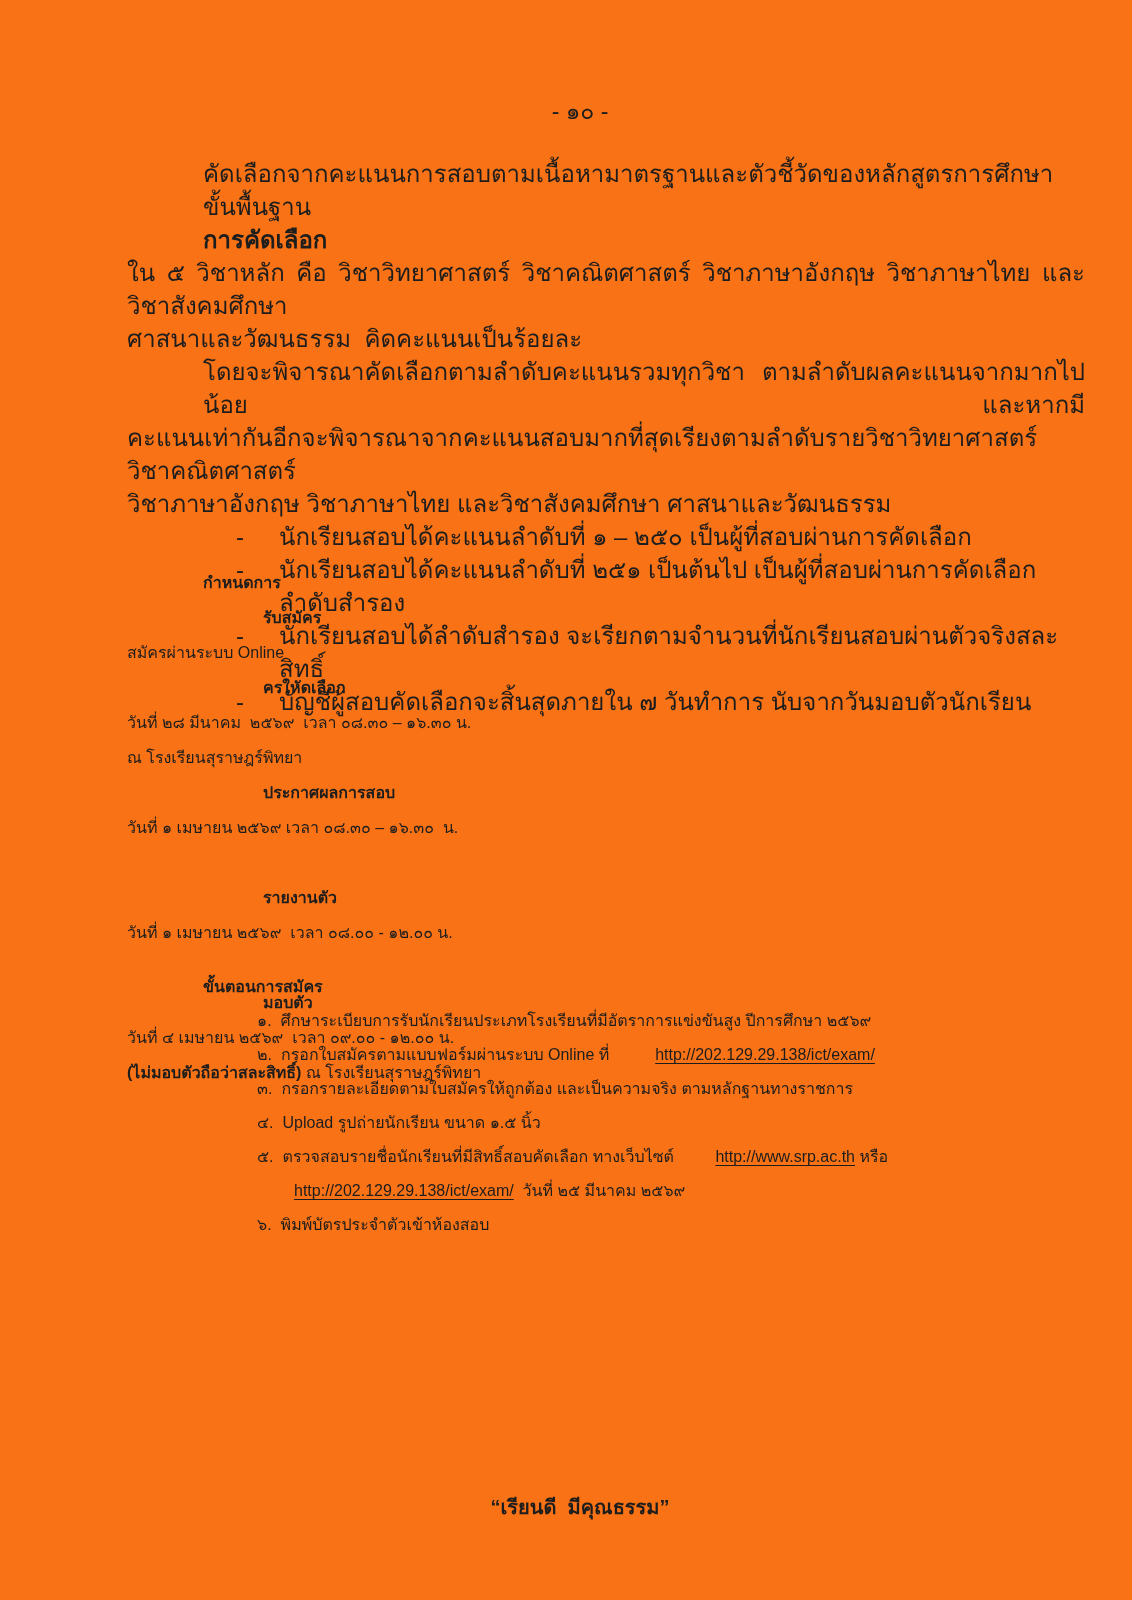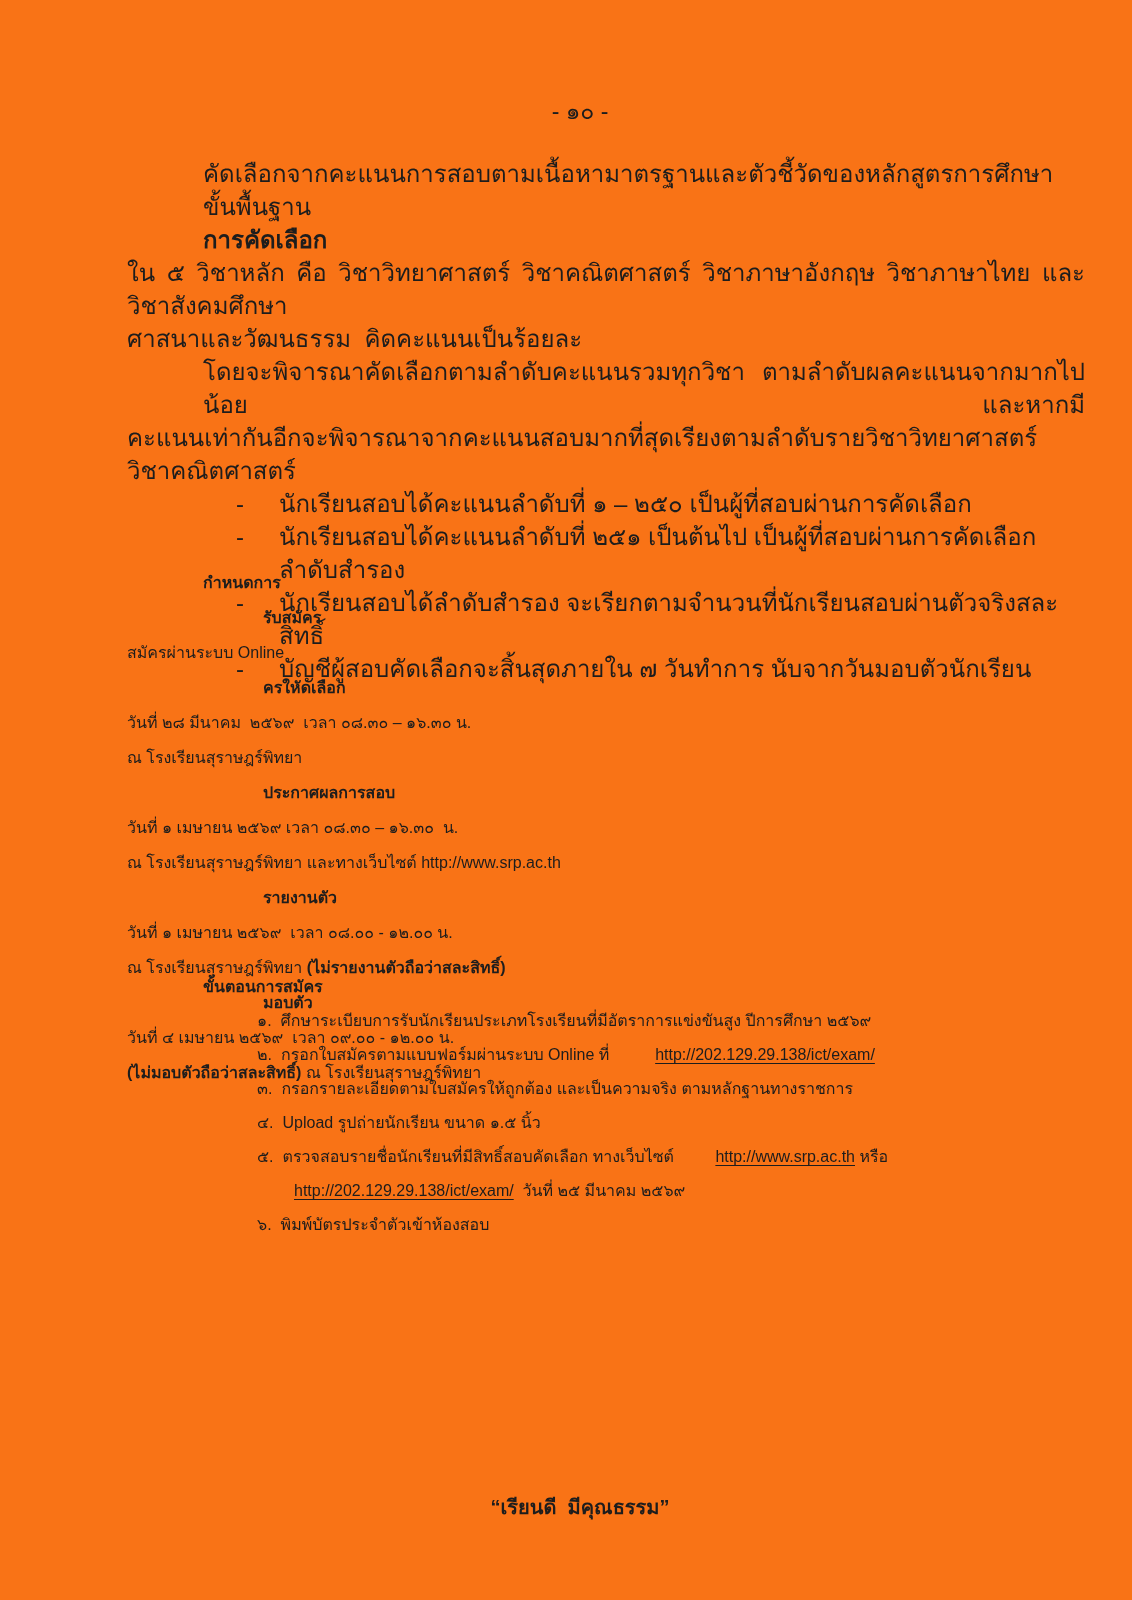--- a/index.html
+++ b/index.html
@@ -52,20 +52,21 @@
 
   <div class="abs pageno">- ๑๐ -</div>
 
   <section class="abs sec-selection">
     <div class="ln indent just">คัดเลือกจากคะแนนการสอบตามเนื้อหามาตรฐานและตัวชี้วัดของหลักสูตรการศึกษาขั้นพื้นฐาน</div>
     <div class="ln indent bold">การคัดเลือก</div>
     <div class="ln just">ใน ๕ วิชาหลัก คือ วิชาวิทยาศาสตร์ วิชาคณิตศาสตร์ วิชาภาษาอังกฤษ วิชาภาษาไทย และวิชาสังคมศึกษา</div>
     <div class="ln">ศาสนาและวัฒนธรรม&nbsp; คิดคะแนนเป็นร้อยละ</div>
     <div class="ln indent just">โดยจะพิจารณาคัดเลือกตามลำดับคะแนนรวมทุกวิชา ตามลำดับผลคะแนนจากมากไปน้อย และหากมี</div>
     <div class="ln just">คะแนนเท่ากันอีกจะพิจารณาจากคะแนนสอบมากที่สุดเรียงตามลำดับรายวิชาวิทยาศาสตร์ วิชาคณิตศาสตร์</div>
+    <div class="ln">วิชาภาษาอังกฤษ วิชาภาษาไทย และวิชาสังคมศึกษา ศาสนาและวัฒนธรรม</div>
 
     <div class="ln bul">
       <span class="dash">-</span>
       <span>นักเรียนสอบได้คะแนนลำดับที่ ๑ – ๒๕๐ เป็นผู้ที่สอบผ่านการคัดเลือก</span>
     </div>
     <div class="ln bul">
       <span class="dash">-</span>
       <span>นักเรียนสอบได้คะแนนลำดับที่ ๒๕๑ เป็นต้นไป เป็นผู้ที่สอบผ่านการคัดเลือกลำดับสำรอง</span>
     </div>
     <div class="ln bul">
@@ -97,30 +98,28 @@
       <span class="slabel"></span>
       <span class="sval">ณ โรงเรียนสุราษฎร์พิทยา</span>
     </div>
 
     <div class="srow">
       <span class="slabel">ประกาศผลการสอบ</span>
       <span class="sval">วันที่ ๑ เมษายน ๒๕๖๙ เวลา ๐๘.๓๐ – ๑๖.๓๐&nbsp; น.</span>
     </div>
     <div class="srow">
       <span class="slabel"></span>
-      <span class="sval">ณ โรงเรียนสุราษฎร์พิทยา และทางเว็บไซต์ http://www.srp.ac.th</span>
     </div>
 
     <div class="srow">
       <span class="slabel">รายงานตัว</span>
       <span class="sval">วันที่ ๑ เมษายน ๒๕๖๙&nbsp; เวลา ๐๘.๐๐ - ๑๒.๐๐ น.</span>
     </div>
     <div class="srow">
       <span class="slabel"></span>
-      <span class="sval"><span>ณ โรงเรียนสุราษฎร์พิทยา </span><span class="bold">(ไม่รายงานตัวถือว่าสละสิทธิ์)</span></span>
     </div>
 
     <div class="srow">
       <span class="slabel">มอบตัว</span>
       <span class="sval">วันที่ ๔ เมษายน ๒๕๖๙&nbsp; เวลา ๐๙.๐๐ - ๑๒.๐๐ น.</span>
     </div>
     <div class="srow">
       <span class="slabel"></span>
       <span class="sval"><span class="bold">(ไม่มอบตัวถือว่าสละสิทธิ์)</span><span> ณ โรงเรียนสุราษฎร์พิทยา</span></span>
     </div>

